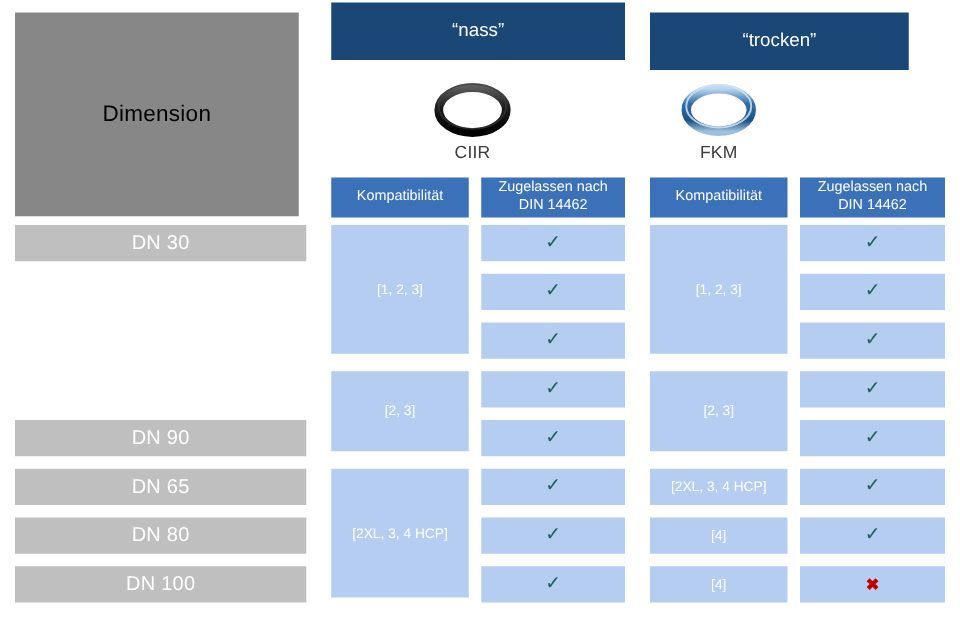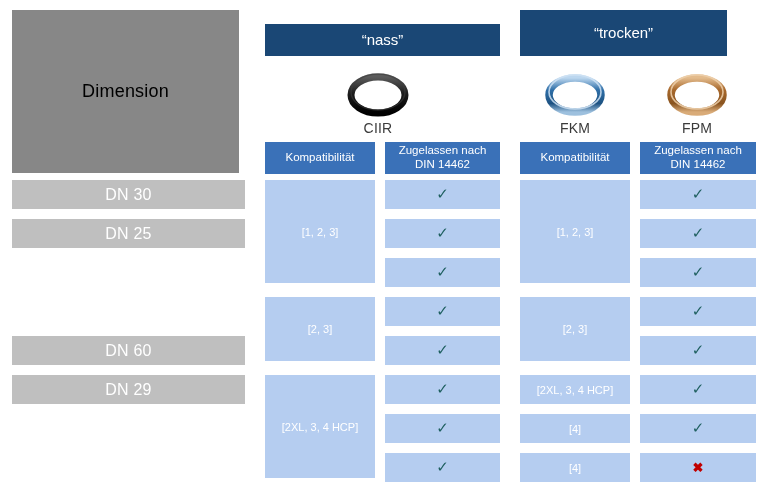--- a/index.html
+++ b/index.html
@@ -44,21 +44,21 @@
     font-size: 15px;
     display: flex; align-items: center; justify-content: center;
     flex-direction: column;
     line-height: 1.25;
     text-align: center;
   }
 
   
   .mat-block {
     display: flex; flex-direction: column;
-    align-items: center; justify-content: flex-end;
+    align-items: center; justify-content: flex-start;
   }
   .ring-wrap { width: 64px; height: 46px; position: relative; }
   .mat-label {
     font-size: 14px; color: #3b3b3b; margin-top: 3px;
     letter-spacing: .2px;
   }
 
   
   .col-head {
     background: #3a71b8;
@@ -97,31 +97,34 @@
 
 <div id="sheet">
 
   <div class="abs dim-title">
     <span>Dimension</span>
   </div>
 
   <div class="abs dim-row" style="top:180px">
       <span>DN 30</span>
     </div>
-  <div class="abs dim-row" style="top:219px">
-      <span>DN 25</span>
-    </div>
   <div class="abs dim-row" style="top:336px">
-      <span>DN 60</span>
+      <span>DN 90</span>
     </div>
   <div class="abs dim-row" style="top:375px">
-      <span>DN 29</span>
-    </div>
-
-  <div class="abs group-banner" style="left:265px;top:24px;width:235px;height:32px">
+      <span>DN 65</span>
+    </div>
+  <div class="abs dim-row" style="top:414px">
+      <span>DN 80</span>
+    </div>
+  <div class="abs dim-row" style="top:453px">
+      <span>DN 100</span>
+    </div>
+
+  <div class="abs group-banner" style="left:265px;top:2px;width:235px;height:46px">
     <span>“nass”</span>
   </div>
   <div class="abs group-banner" style="left:520px;top:10px;width:207px;height:46px">
     <span>“trocken”</span>
   </div>
 
   <div class="abs mat-block" style="left:346px;top:64px;width:64px;height:72px">
     <div class="ring-wrap">
       <svg width="64" height="46" viewBox="0 0 64 46">
         <defs>
@@ -149,37 +152,20 @@
             <stop offset="100%" stop-color="#9dc0de"></stop>
           </linearGradient>
         </defs>
         <ellipse cx="32" cy="24" rx="26" ry="17" fill="none" stroke="url(#gFKM)" stroke-width="7.5"></ellipse>
         <ellipse cx="32" cy="21" rx="26" ry="17" fill="none" stroke="#cfe2f3" stroke-width="1.6" opacity=".85"></ellipse>
       </svg>
     </div>
     <div class="mat-label">FKM</div>
   </div>
 
-  <div class="abs mat-block" style="left:665px;top:64px;width:64px;height:72px">
-    <div class="ring-wrap">
-      <svg width="64" height="46" viewBox="0 0 64 46">
-        <defs>
-          <linearGradient id="gFPM" x1="0" y1="0" x2="0" y2="1">
-            <stop offset="0%" stop-color="#e3bb8c"></stop>
-            <stop offset="35%" stop-color="#a7682c"></stop>
-            <stop offset="75%" stop-color="#8a541f"></stop>
-            <stop offset="100%" stop-color="#d9ab78"></stop>
-          </linearGradient>
-        </defs>
-        <ellipse cx="32" cy="24" rx="26" ry="17" fill="none" stroke="url(#gFPM)" stroke-width="7.5"></ellipse>
-        <ellipse cx="32" cy="21" rx="26" ry="17" fill="none" stroke="#edd0ab" stroke-width="1.6" opacity=".85"></ellipse>
-      </svg>
-    </div>
-    <div class="mat-label">FPM</div>
-  </div>
 
   <div class="abs col-head" style="left:265px;top:142px;width:110px;height:32px">
     <div><span>Kompatibilität</span></div>
   </div>
   <div class="abs col-head" style="left:385px;top:142px;width:115px;height:32px">
     <div>
       <span>Zugelassen nach</span><br>
       <span>DIN 14462</span>
     </div>
   </div>

